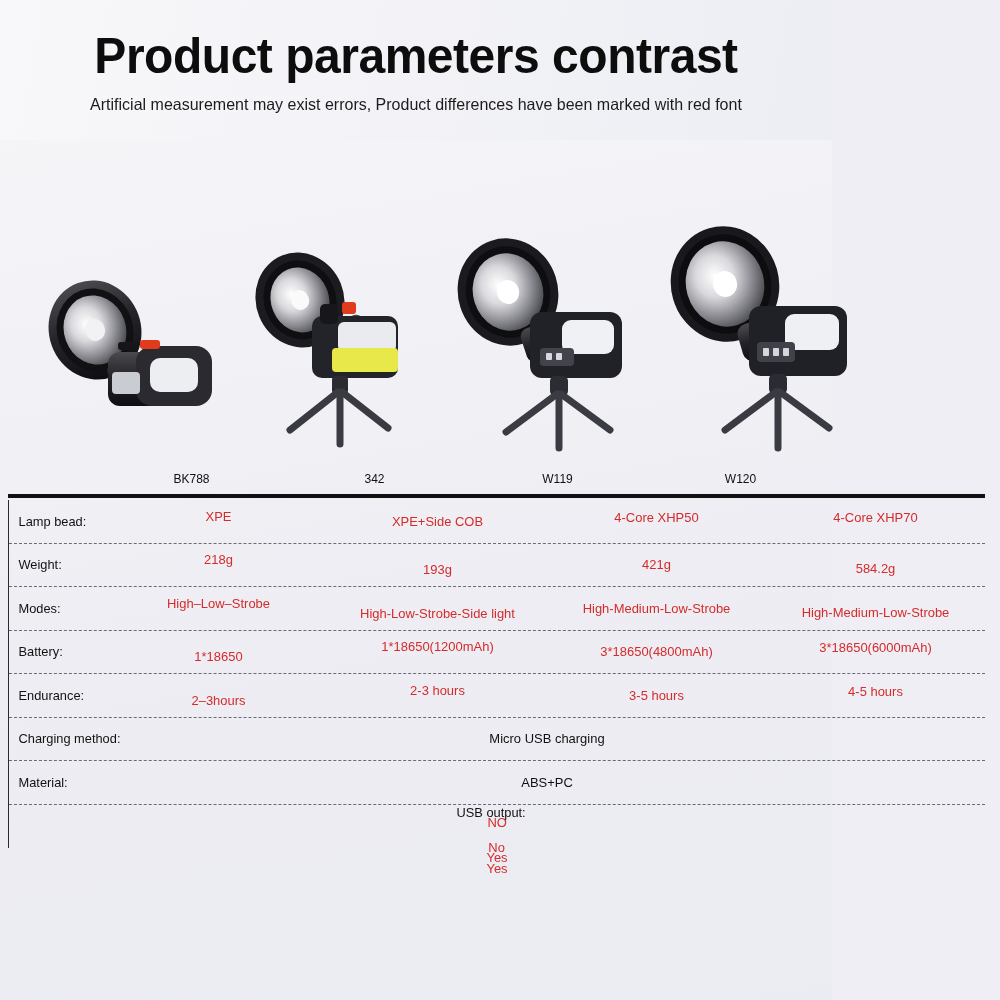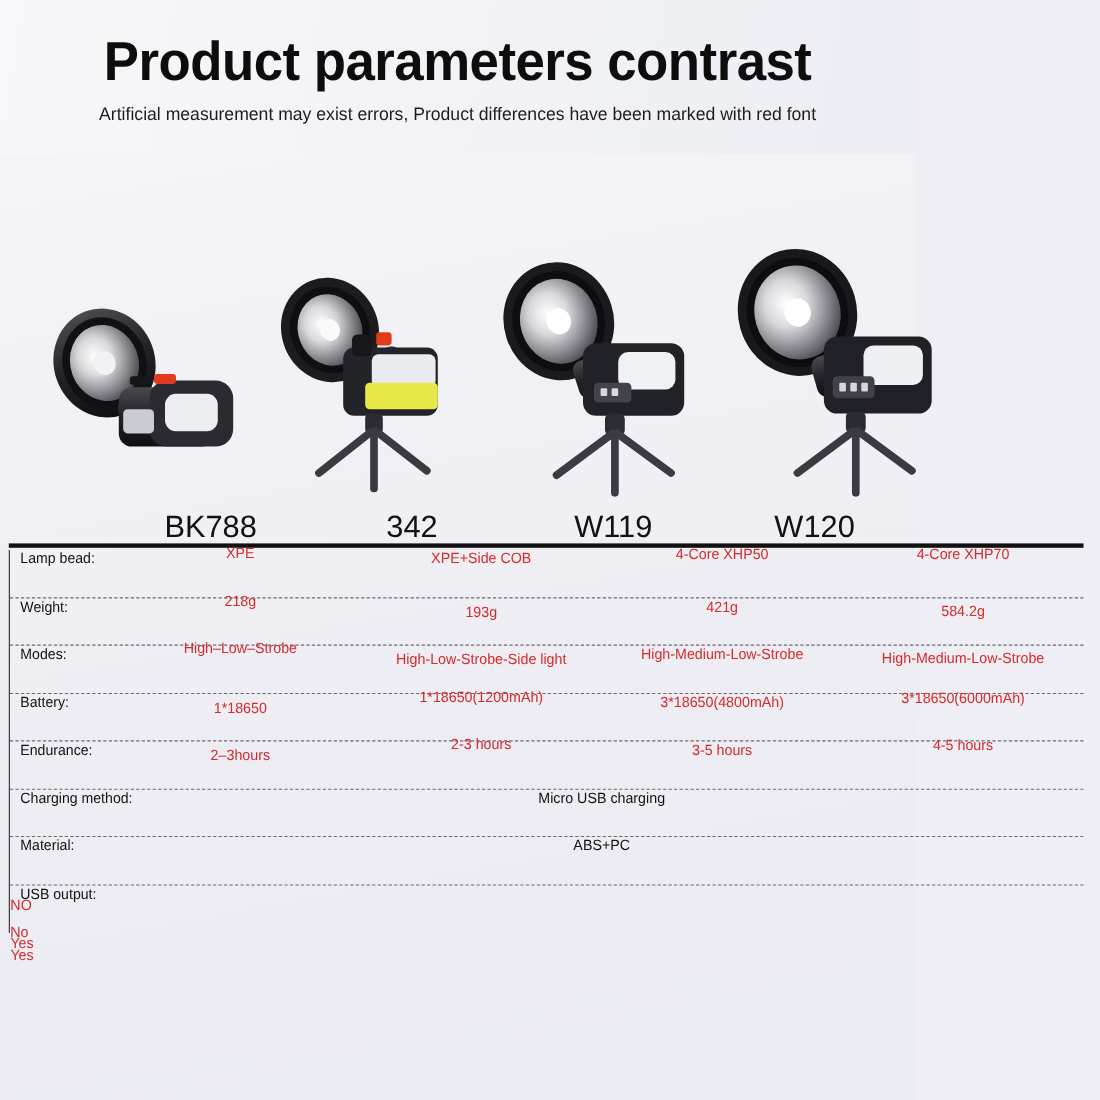--- a/index.html
+++ b/index.html
@@ -64,21 +64,21 @@
   .names-row {
     position: absolute;
     top: 462px; left: 0; right: 0;
     height: 36px;
     display: flex;
   }
   .name-spacer { width: 100px; flex: none; }
   .name-cell {
     flex: 1;
     text-align: center;
-    font-size: 28px;
+    font-size: 12px;
     color: #111;
     font-weight: normal;
     line-height: 34px;
   }
 
   
   .table {
     position: absolute;
     top: 500px;
     left: 8px;
@@ -88,21 +88,21 @@
   .table::before {
     content: "";
     position: absolute;
     top: -6px; left: -1.5px;
     width: 977px;
     height: 4px;
     background: #111;
   }
   .row {
     display: flex;
-    align-items: flex-start;
+    align-items: center;
     height: 43.5px;
     border-bottom: 1px dashed #6a6a7a;
     position: relative;
   }
   .row:last-child { border-bottom: none; flex-direction: column; }
 
   .label {
     width: 100px;
     flex: none;
     padding-left: 10px;

